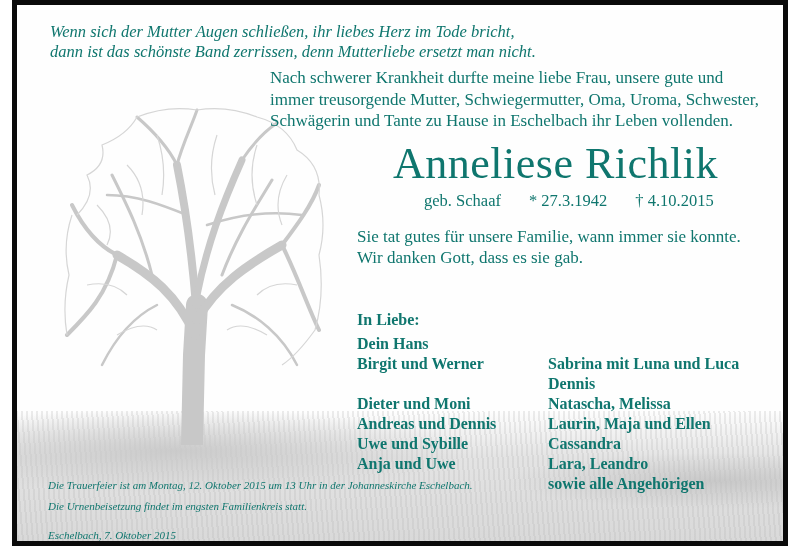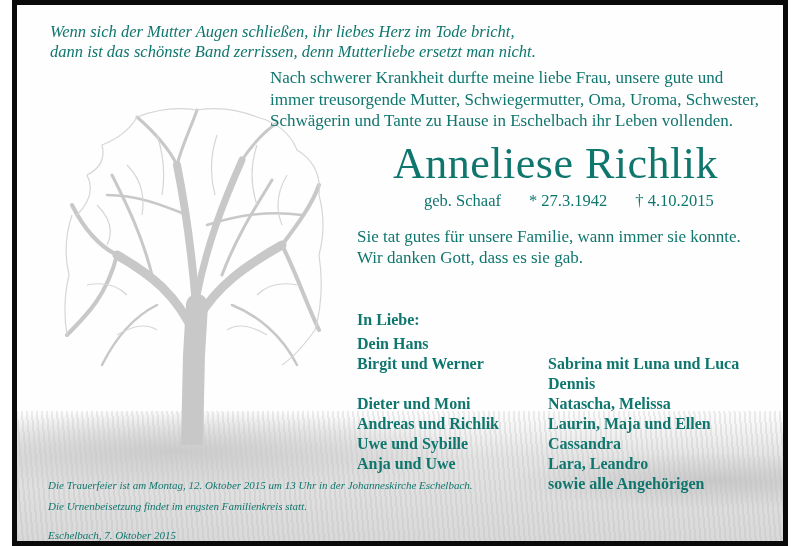--- a/index.html
+++ b/index.html
@@ -97,21 +97,21 @@
     <div>Wir danken Gott, dass es sie gab.</div>
   </div>
 
   <div class="family">
     <span class="heading">In Liebe:</span>
     <div class="col col-left">
       <div>Dein Hans</div>
       <div>Birgit und Werner</div>
       <div class="spacer"></div>
       <div>Dieter und Moni</div>
-      <div>Andreas und Richlik</div>
+      <div>Andreas und Dennis</div>
       <div>Uwe und Sybille</div>
       <div>Anja und Uwe</div>
     </div>
     <div class="col col-right">
       <div>Sabrina mit Luna und Luca</div>
       <div>Dennis</div>
       <div>Natascha, Melissa</div>
       <div>Laurin, Maja und Ellen</div>
       <div>Cassandra</div>
       <div>Lara, Leandro</div>

